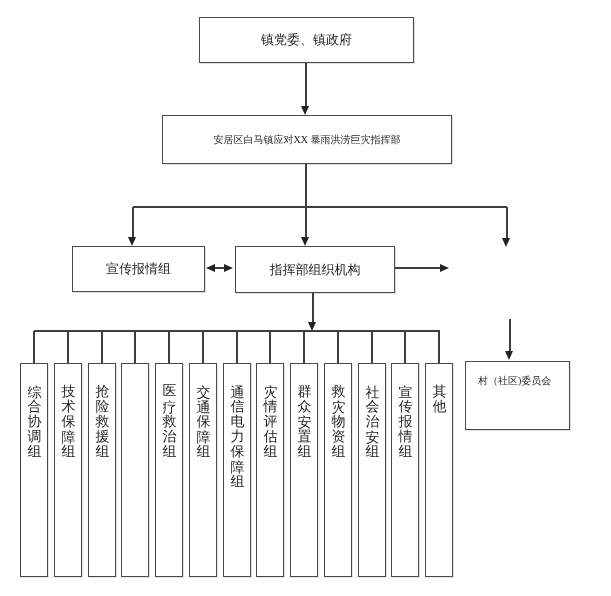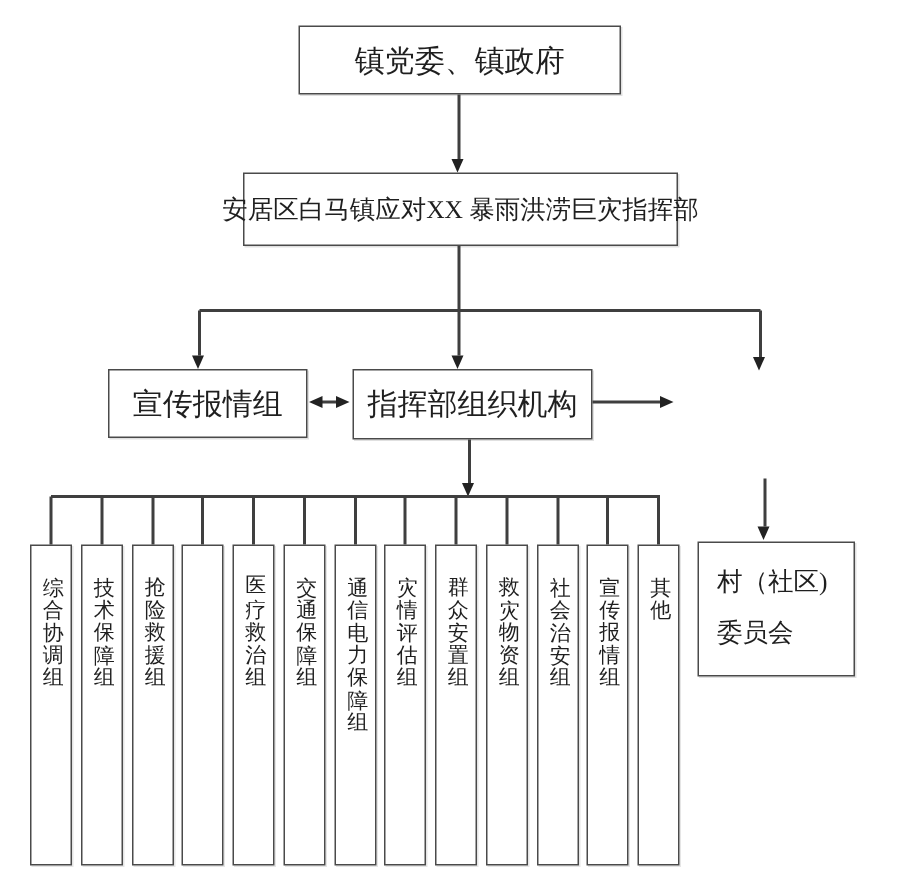--- a/index.html
+++ b/index.html
@@ -42,22 +42,22 @@
     padding-top:9px;
     line-height:1;
   }
   .hline,.vline{position:absolute;background:#3f3f3f;}
   .hline{height:1.4px;}
   .vline{width:1.4px;}
   .arr{position:absolute;width:0;height:0;}
   .arr-down{border-left:4.5px solid transparent;border-right:4.5px solid transparent;border-top:9px solid #222;}
   .arr-left{border-top:4.5px solid transparent;border-bottom:4.5px solid transparent;border-right:9px solid #222;}
   .arr-right{border-top:4.5px solid transparent;border-bottom:4.5px solid transparent;border-left:9px solid #222;}
-  .fs15{font-size:20px;justify-content:center;}
-  .fs14{font-size:17px;}
+  .fs15{font-size:13px;justify-content:center;}
+  .fs14{font-size:10px;}
 </style>
 </head>
 <body>
 
 <div class="canvas">
 
   <div class="node fs15" style="left:199px;top:17px;width:215px;height:46px;border-width:1.6px;">
     <span>镇党委、镇政府</span>
   </div>
 
@@ -67,21 +67,21 @@
 
   <div class="node fs15" style="left:72px;top:246px;width:133px;height:46px;">
     <span>宣传报情组</span>
   </div>
 
   <div class="node fs15" style="left:235px;top:246px;width:160px;height:47px;">
     <span>指挥部组织机构</span>
   </div>
 
 
-  <div class="node wrap fs14" style="left:465px;top:361px;width:105px;height:90px;">
+  <div class="node wrap fs14" style="left:465px;top:361px;width:105px;height:69px;">
     <span>村（社区)委员会</span>
   </div>
 
   <div class="vbox" style="left:20px;top:363px;width:28px;height:214px;">
     <span class="vtext">综合协调组</span>
   </div>
   <div class="vbox" style="left:54px;top:363px;width:28px;height:214px;">
     <span class="vtext">技术保障组</span>
   </div>
   <div class="vbox" style="left:88px;top:363px;width:28px;height:214px;">

